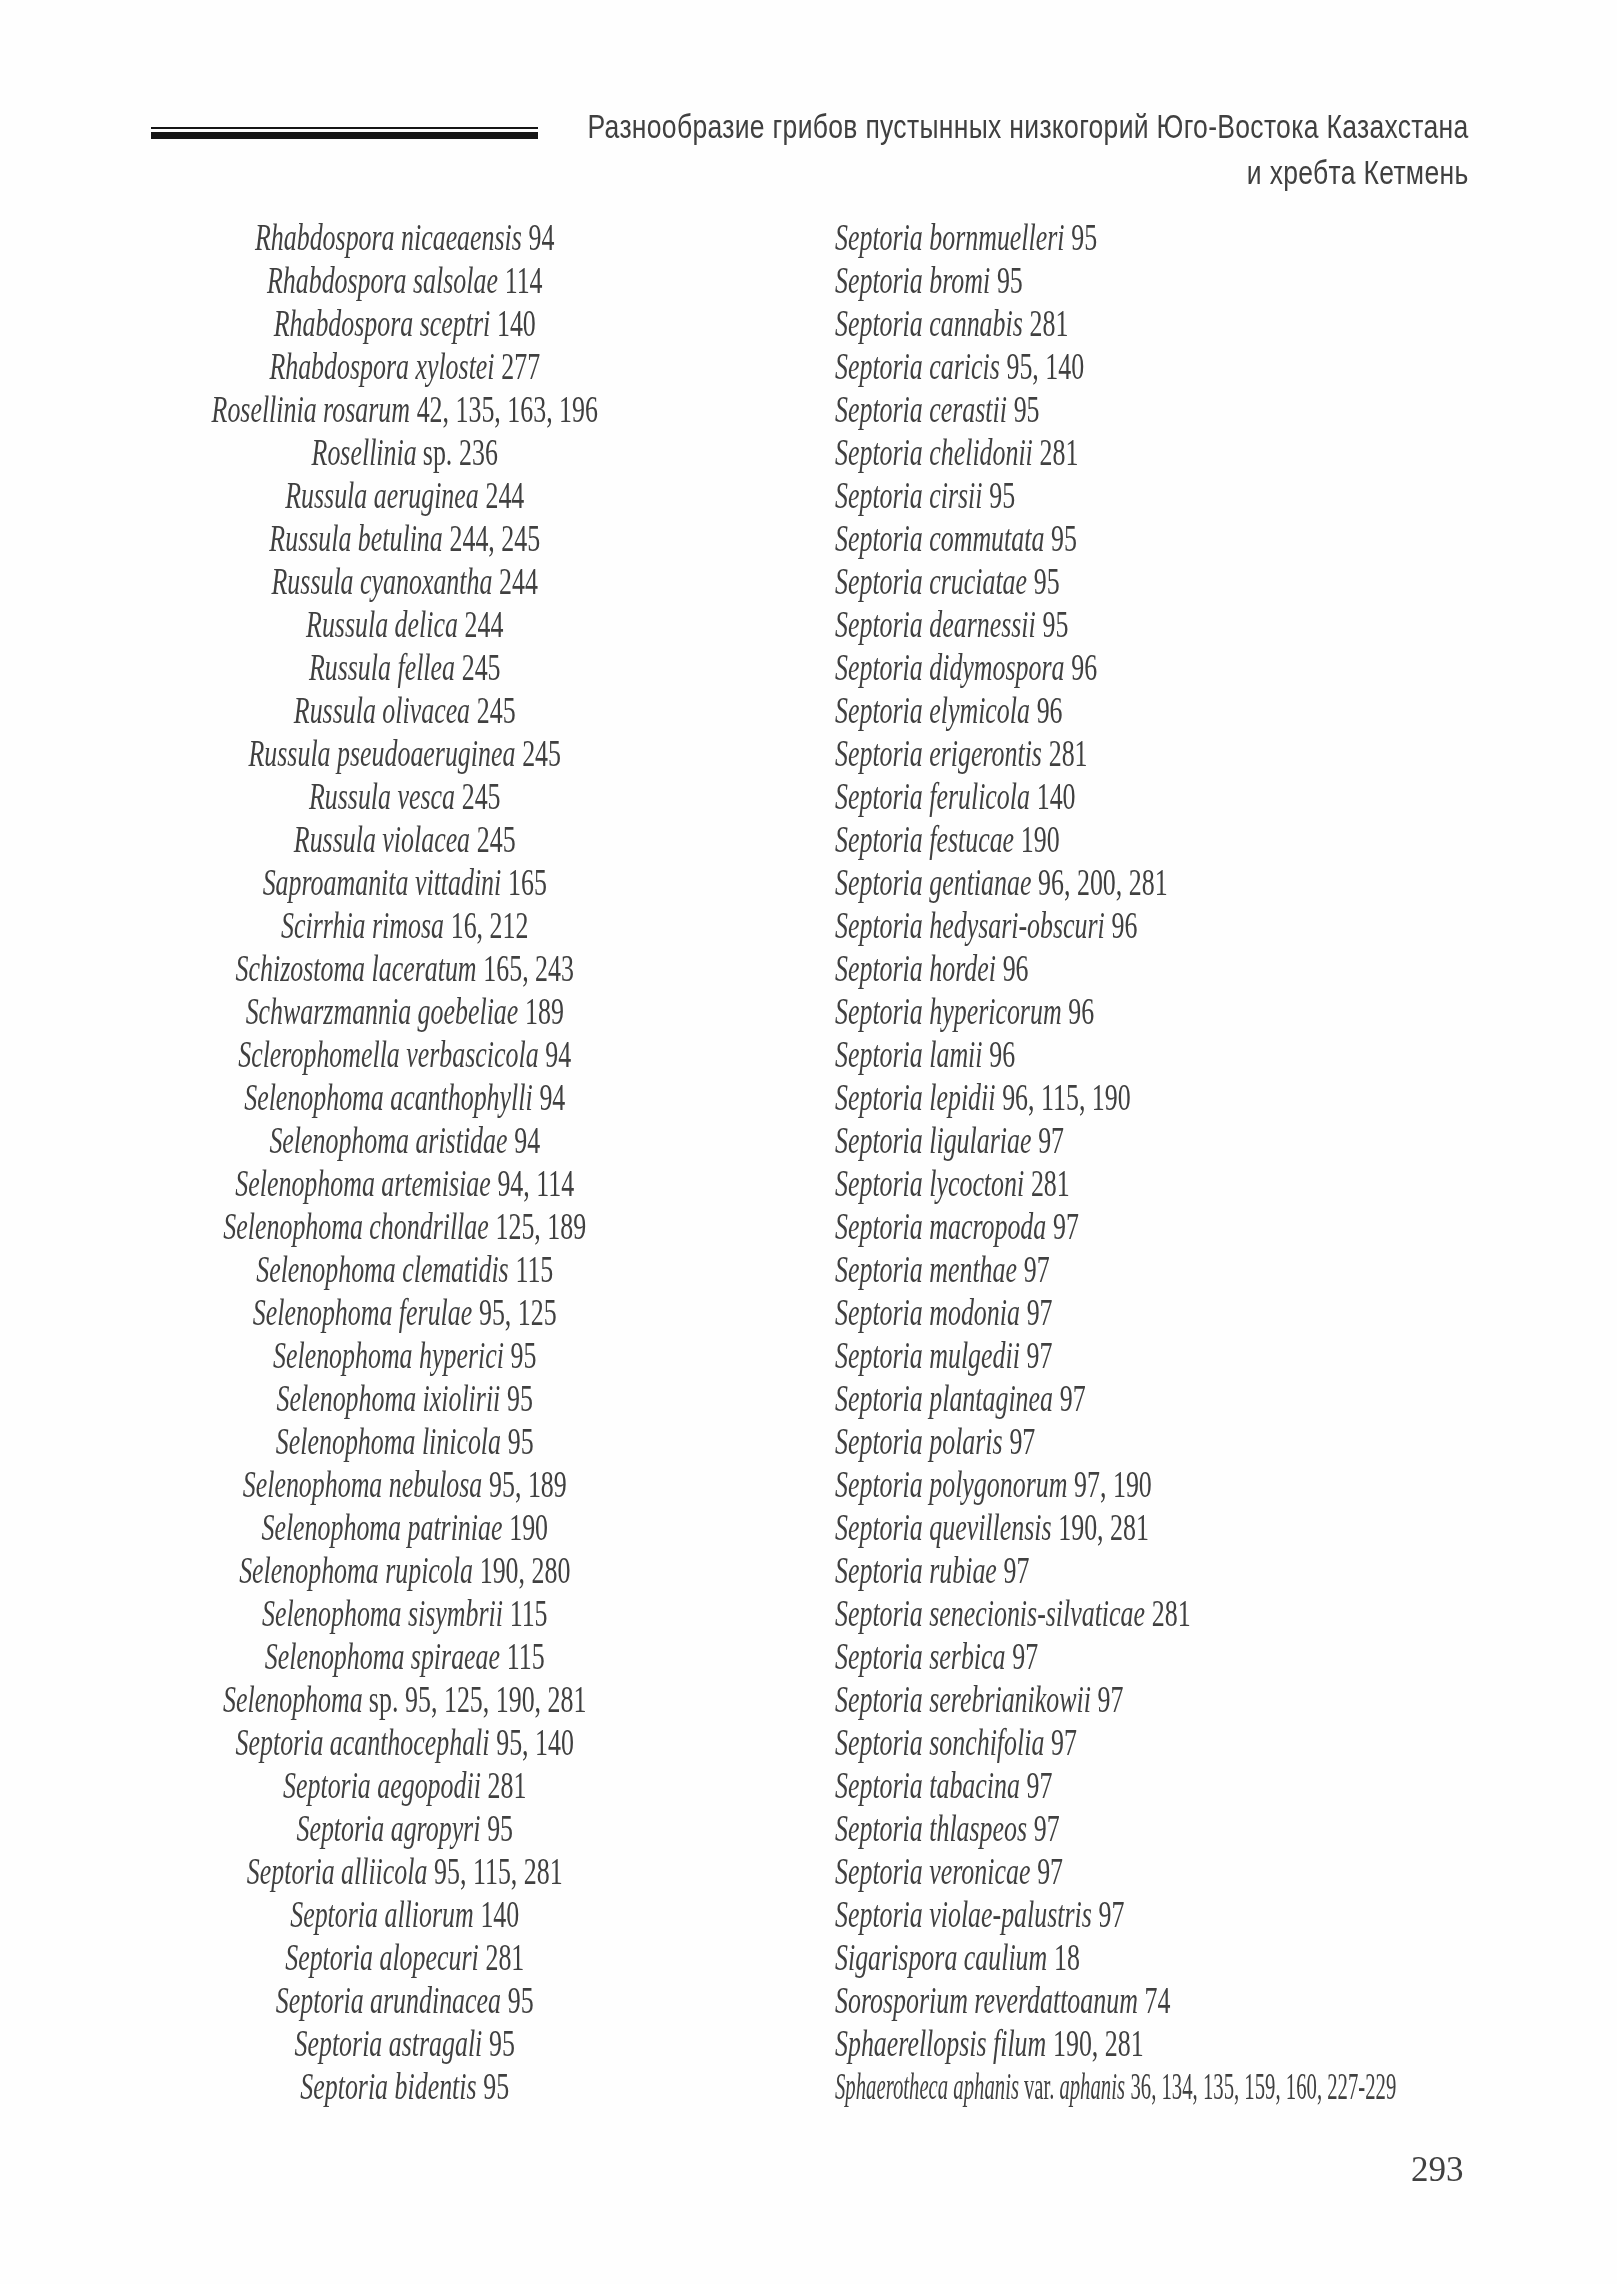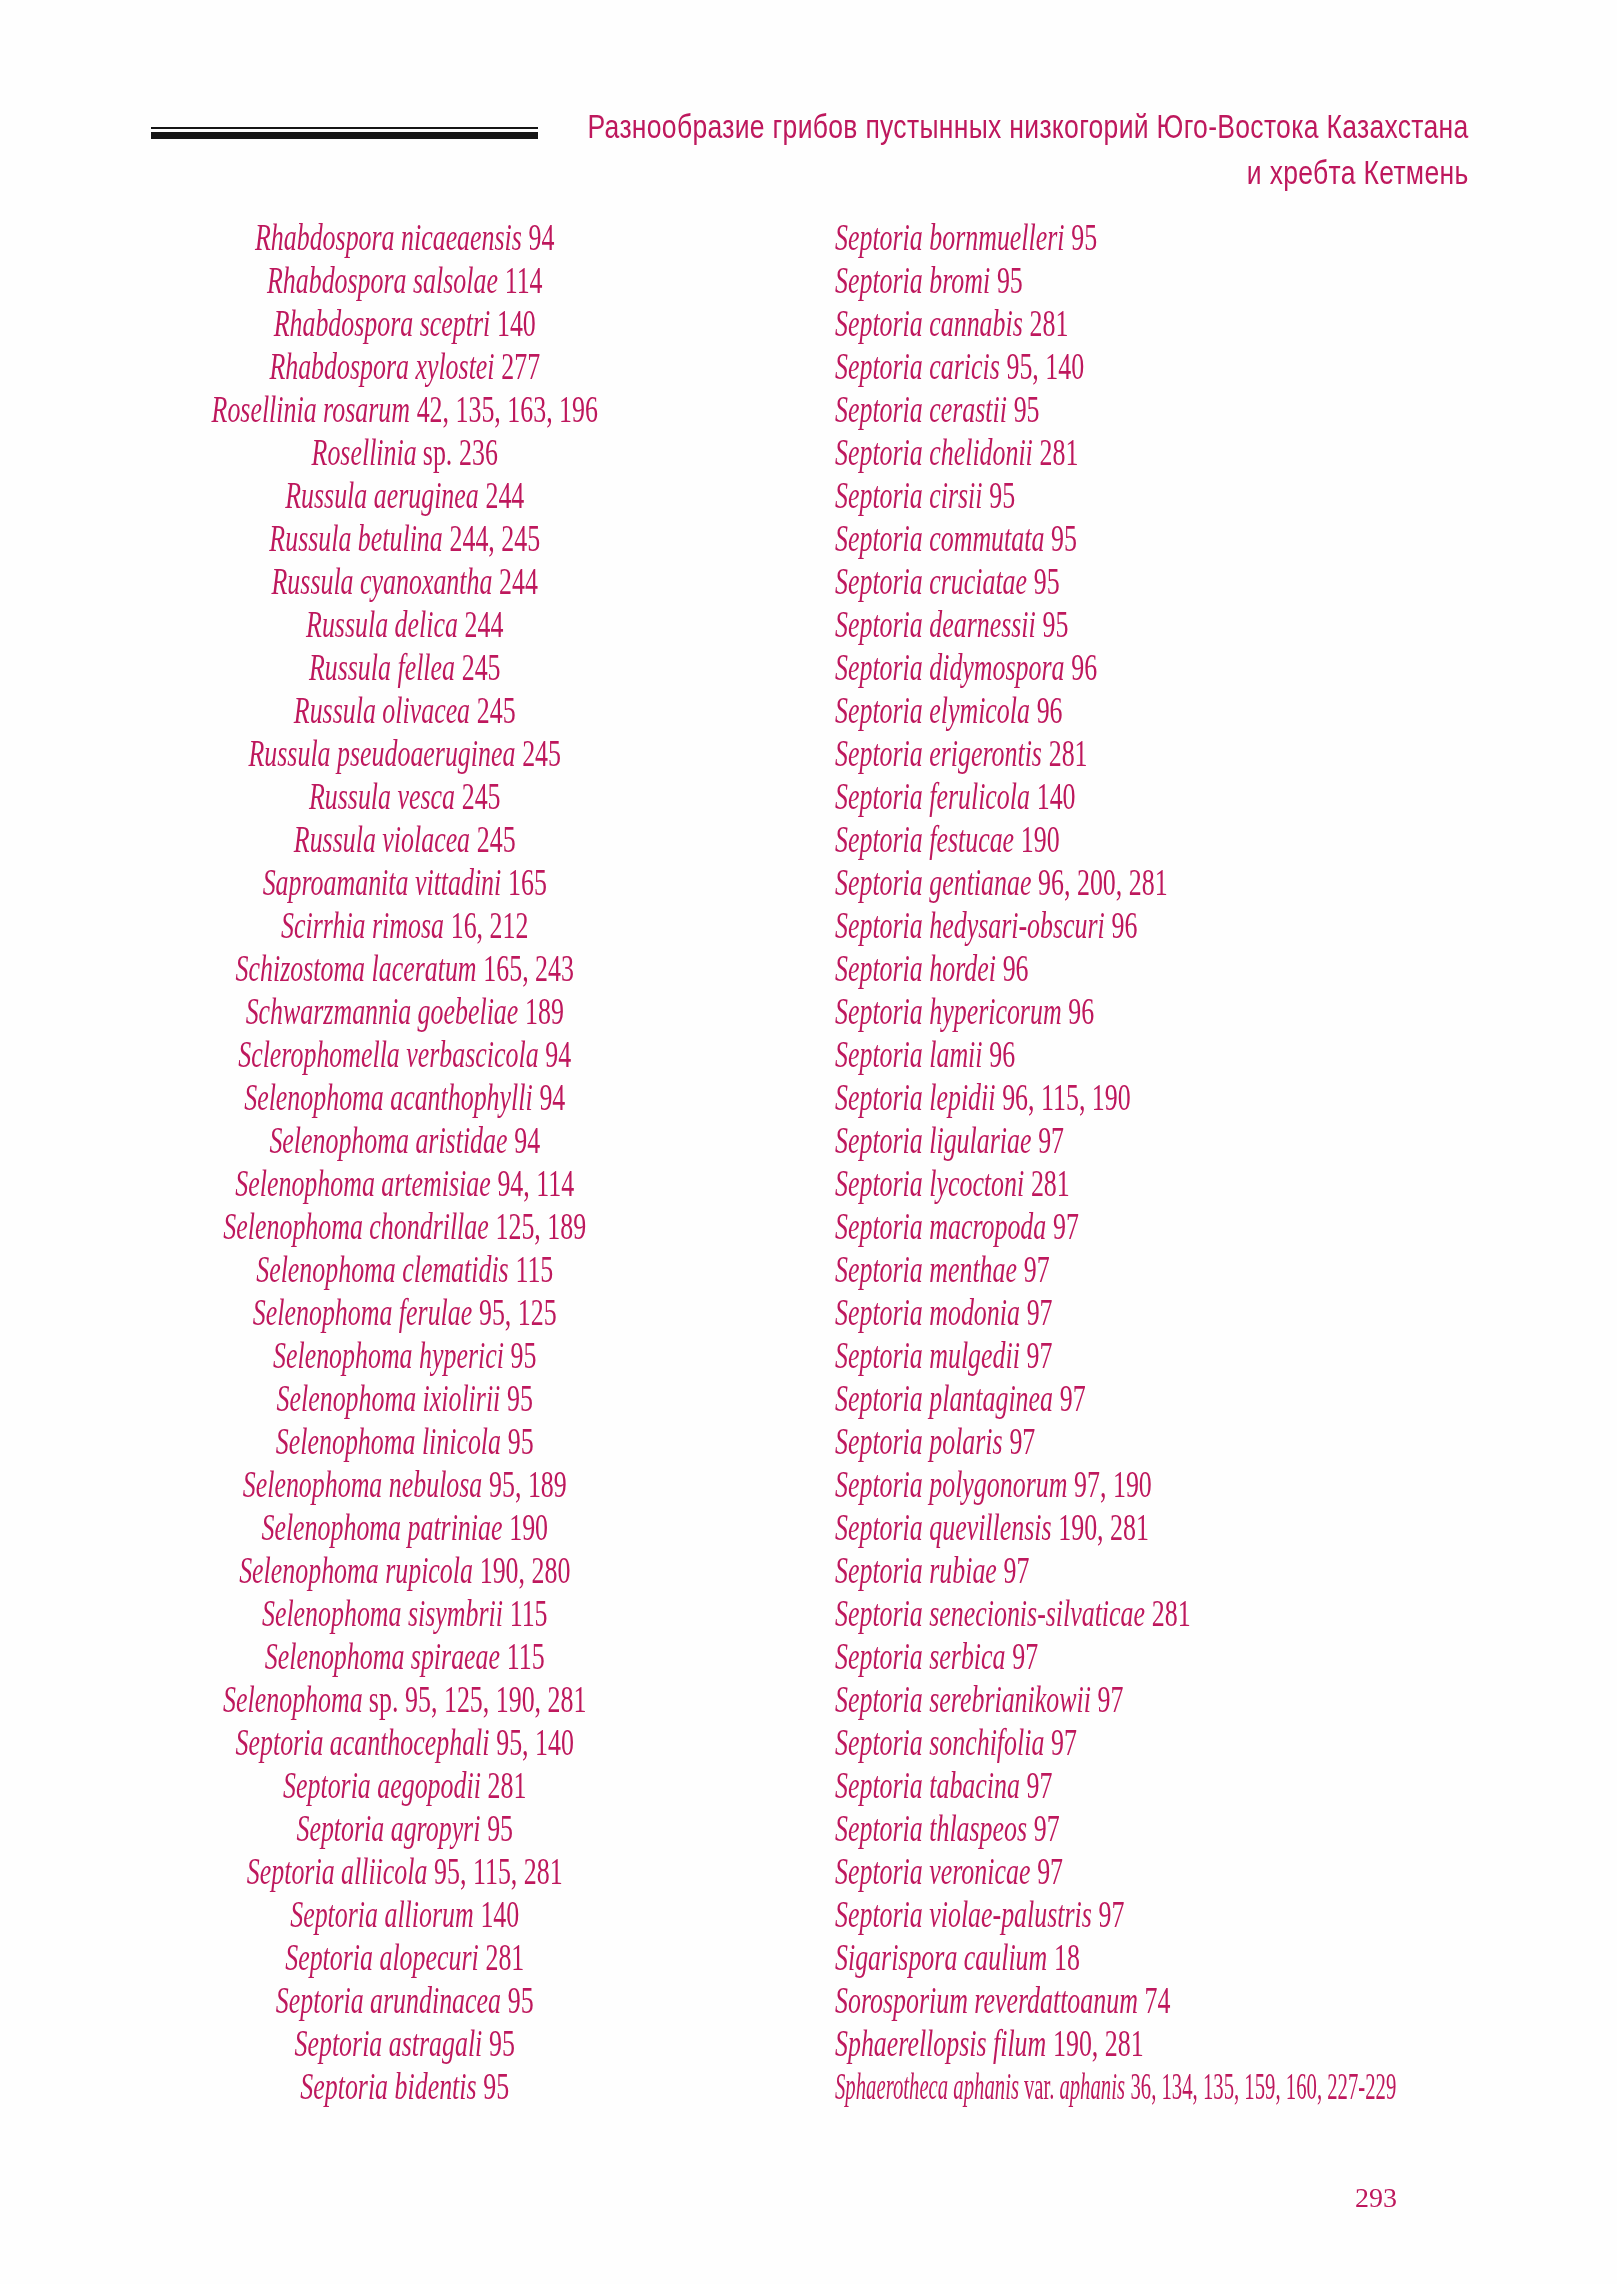--- a/index.html
+++ b/index.html
@@ -3,21 +3,21 @@
 <meta charset="utf-8">
 <style>
   html, body { margin: 0; padding: 0; background: #e8e8e8; }
   .page {
     position: relative;
     width: 1618px;
     height: 2284px;
     background: #fefefe;
     overflow: hidden;
     font-family: "Liberation Serif", "DejaVu Serif", serif;
-    color: #be185d;
+    color: #404040;
   }
   
   .header-rule {
     position: absolute;
     left: 151px;
     top: 127px;
     width: 387px;
     height: 3.2px;
     border-top: 2.4px solid #151515;
     border-bottom: 7.3px solid #151515;
@@ -51,25 +51,24 @@
     transform: scaleX(0.70);
     transform-origin: 0 50%;
   }
   .entry.tight { transform: scaleX(0.56); }
   .sp  { font-style: italic; }
   .rm  { font-style: normal; margin-left: 0.24em; }
   .sp2 { font-style: italic; margin-left: 0.24em; }
   .pg  { font-style: normal; margin-left: 0.26em; }
   .pagenum {
     position: absolute;
-    left: 1355px;
+    left: 1411px;
     top: 2149px;
-    font-size: 28px;
+    font-size: 35px;
     line-height: 42px;
-    margin-top: 28px;
   }
 </style>
 </head>
 <body>
 
 <div class="page">
   <div class="header-rule"></div>
   <div class="running-head">
     <div>Разнообразие грибов пустынных низкогорий Юго-Востока Казахстана</div>
     <div>и хребта Кетмень</div>

